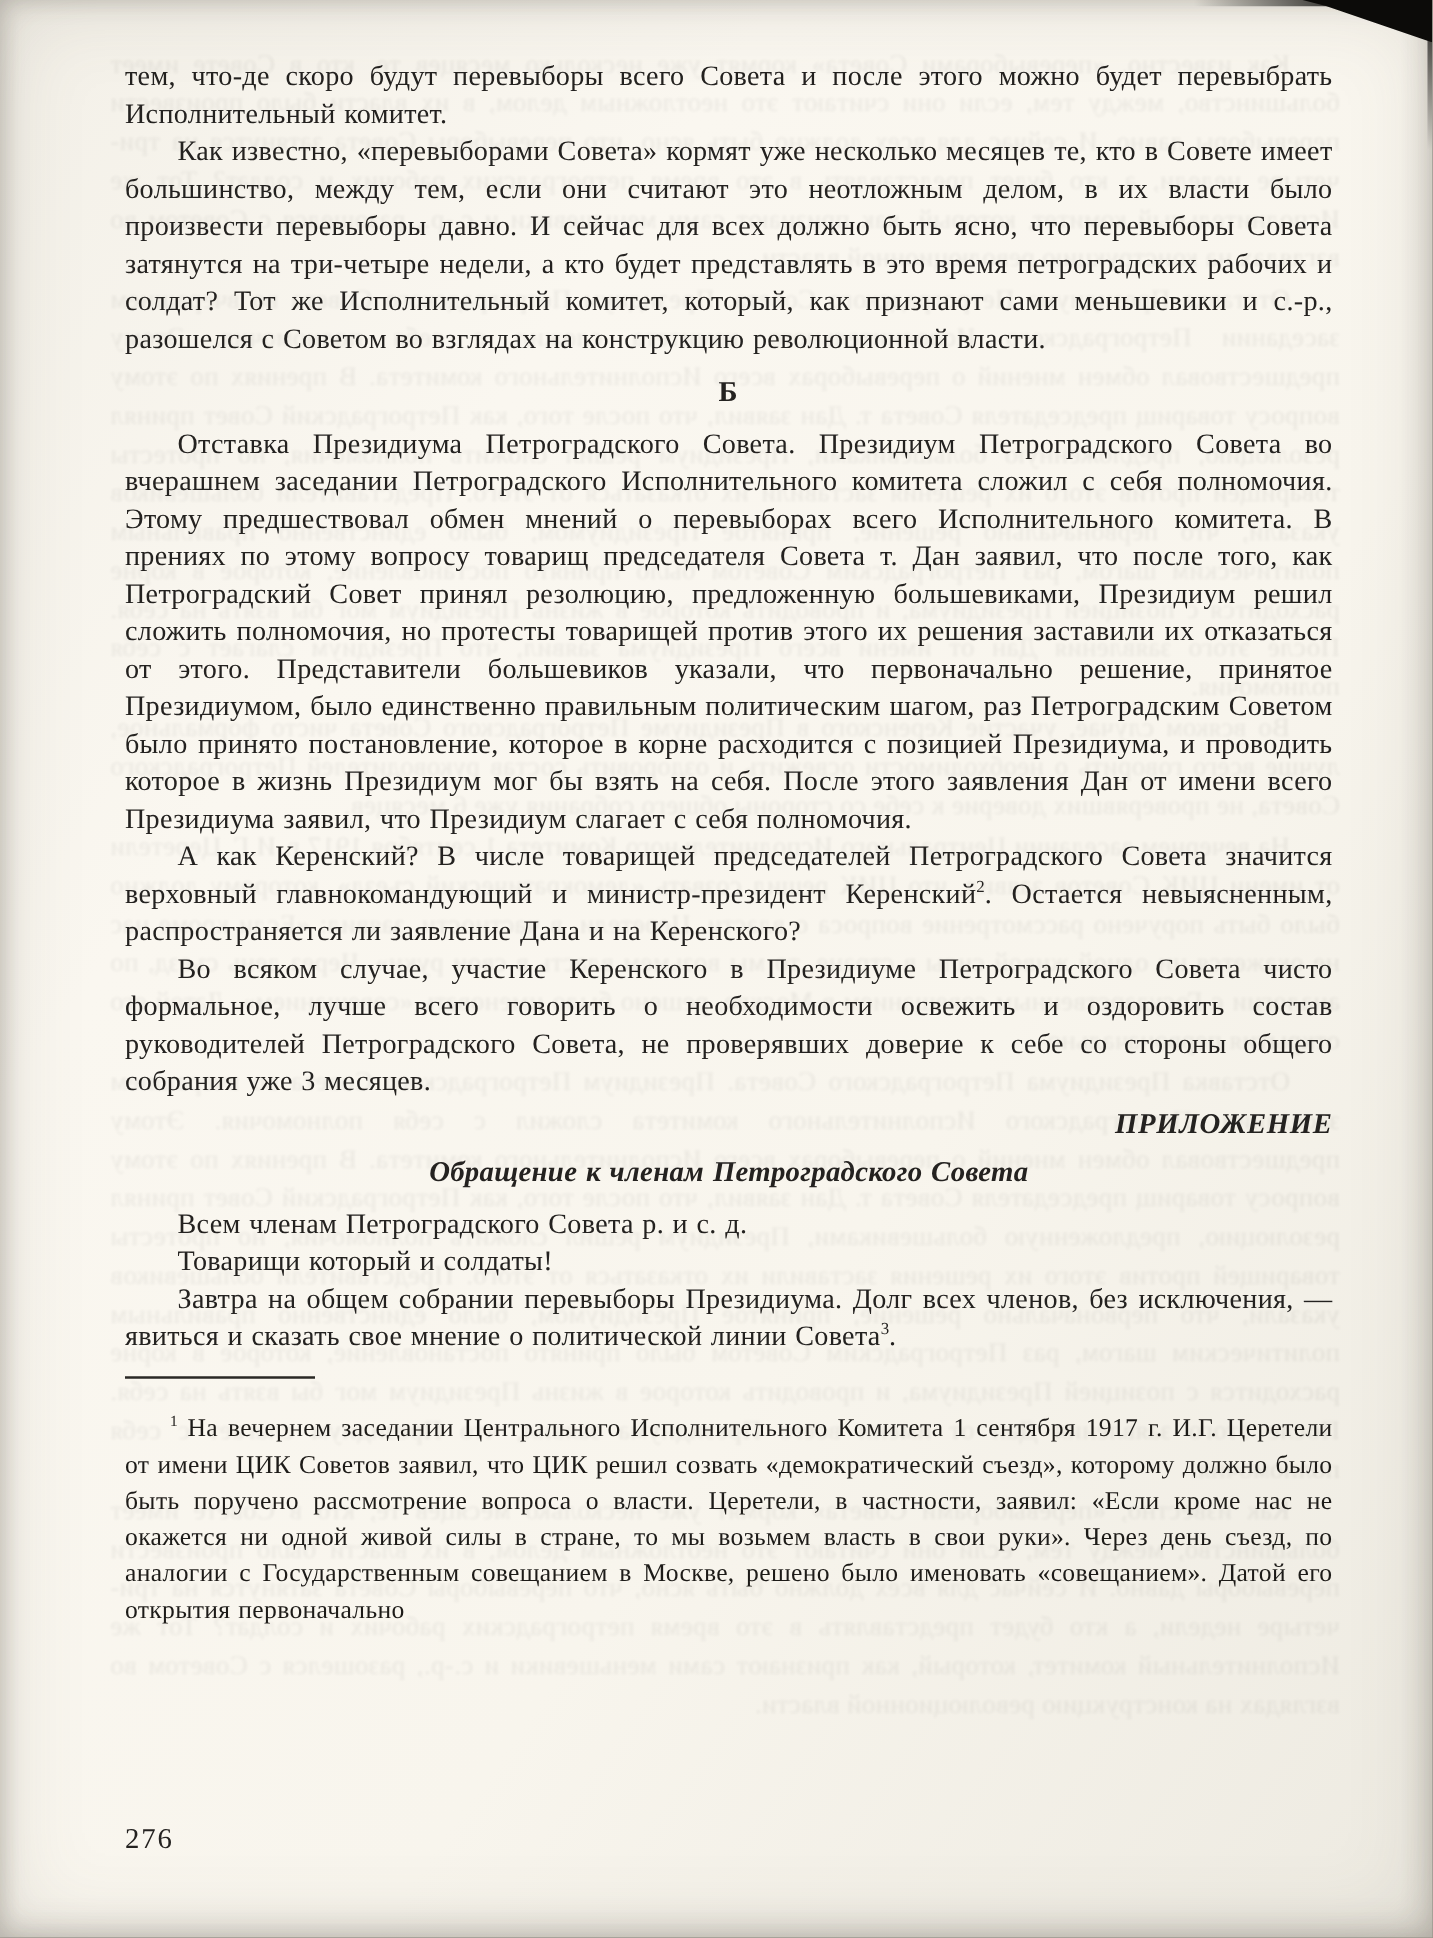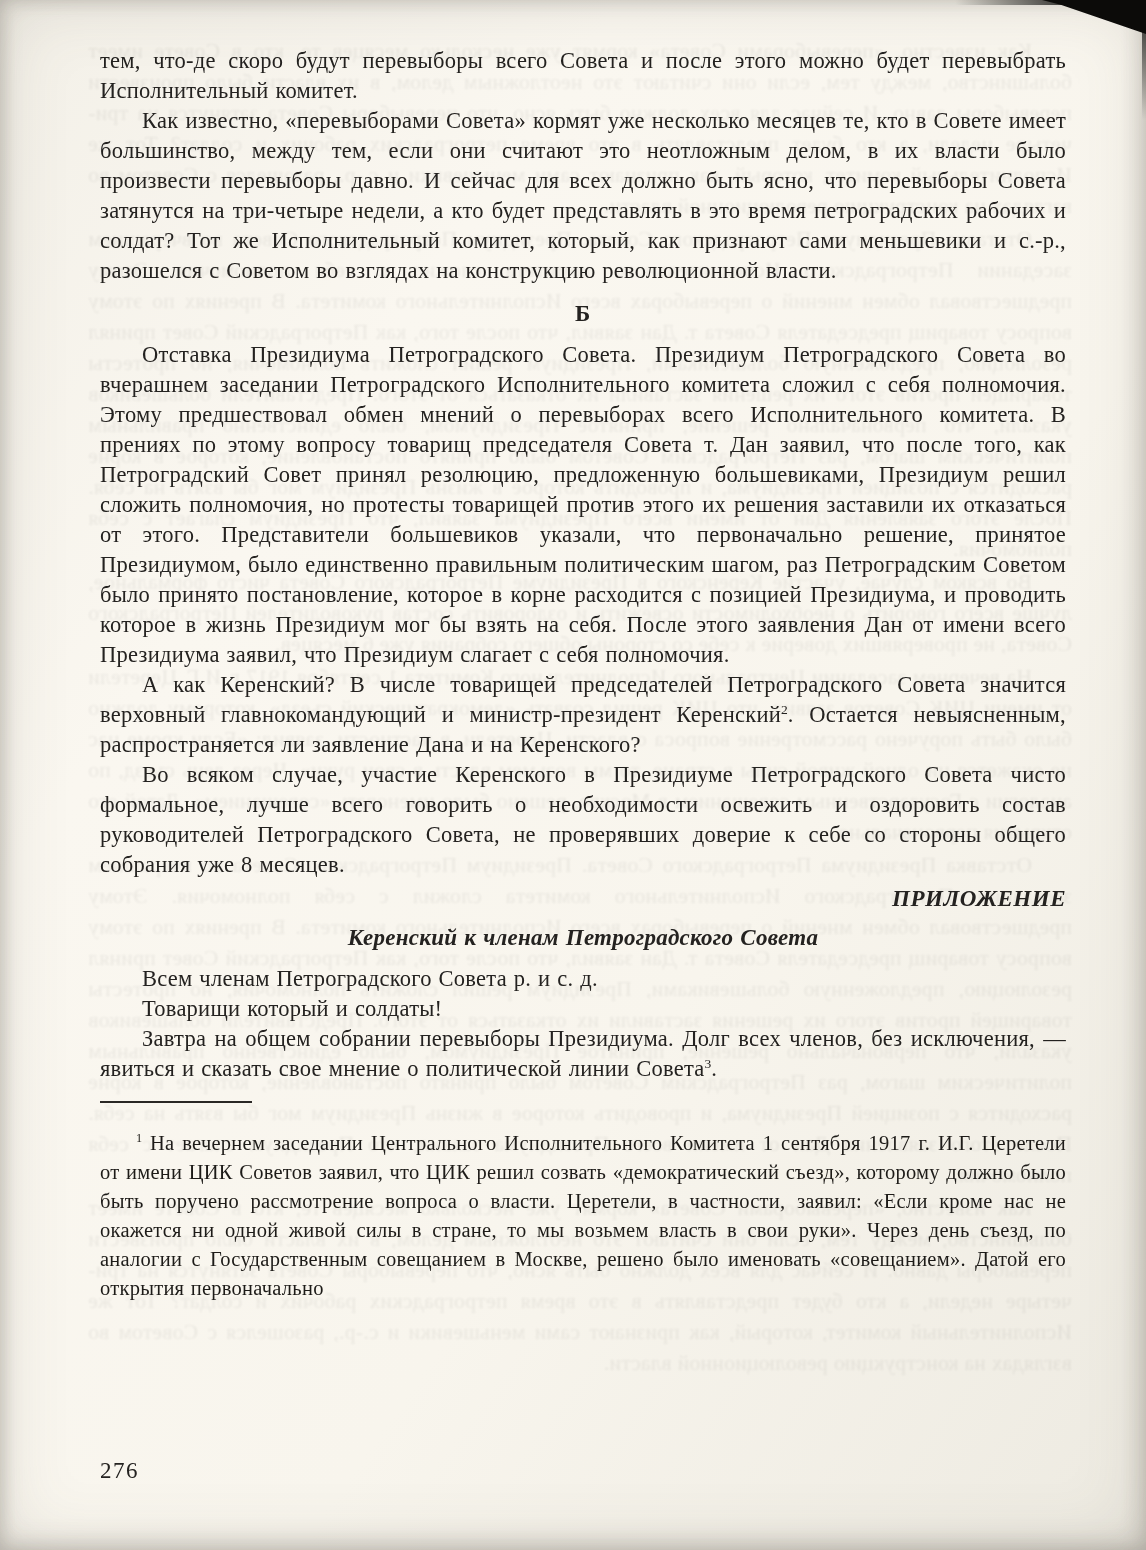--- a/index.html
+++ b/index.html
@@ -105,26 +105,26 @@
     <p class="noindent">тем, что-де скоро будут перевыборы всего Совета и после этого можно будет перевыбрать Исполнительный комитет.</p>
 
     <p>Как известно, «перевыборами Совета» кормят уже несколько месяцев те, кто в Совете имеет большинство, между тем, если они считают это неотложным делом, в их власти было произвести перевыборы давно. И сейчас для всех должно быть ясно, что перевыборы Совета затянутся на три-четыре недели, а кто будет представлять в это время петроградских рабочих и солдат? Тот же Исполнительный комитет, который, как признают сами меньшевики и с.-р., разошелся с Советом во взглядах на конструкцию революционной власти.</p>
 
     <div class="section-letter">Б</div>
 
     <p>Отставка Президиума Петроградского Совета. Президиум Петроградского Совета во вчерашнем заседании Петроградского Исполнительного комитета сложил с себя полномочия. Этому предшествовал обмен мнений о перевыборах всего Исполнительного комитета. В прениях по этому вопросу товарищ председателя Совета т. Дан заявил, что после того, как Петроградский Совет принял резолюцию, предложенную большевиками, Президиум решил сложить полномочия, но протесты товарищей против этого их решения заставили их отказаться от этого. Представители большевиков указали, что первоначально решение, принятое Президиумом, было единственно правильным политическим шагом, раз Петроградским Советом было принято постановление, которое в корне расходится с позицией Президиума, и проводить которое в жизнь Президиум мог бы взять на себя. После этого заявления Дан от имени всего Президиума заявил, что Президиум слагает с себя полномочия.</p>
 
     <p><span>А как Керенский? В числе товарищей председателей Петроградского Совета значится верховный главнокомандующий и министр-президент Керенский</span><sup class="fnref">2</sup><span>. Остается невыясненным, распространяется ли заявление Дана и на Керенского?</span></p>
 
-    <p>Во всяком случае, участие Керенского в Президиуме Петроградского Совета чисто формальное, лучше всего говорить о необходимости освежить и оздоровить состав руководителей Петроградского Совета, не проверявших доверие к себе со стороны общего собрания уже 8 месяцев.</p>
+    <p>Во всяком случае, участие Керенского в Президиуме Петроградского Совета чисто формальное, лучше всего говорить о необходимости освежить и оздоровить состав руководителей Петроградского Совета, не проверявших доверие к себе со стороны общего собрания уже 3 месяцев.</p>
 
 
     <div class="appendix-heading">ПРИЛОЖЕНИЕ</div>
 
-    <div class="appeal-title">Керенский к членам Петроградского Совета</div>
+    <div class="appeal-title">Обращение к членам Петроградского Совета</div>
 
     <p>Всем членам Петроградского Совета р. и с. д.</p>
 
     <p>Товарищи который и солдаты!</p>
 
     <p><span>Завтра на общем собрании перевыборы Президиума. Долг всех членов, без исключения, — явиться и сказать свое мнение о политической линии Совета</span><sup class="fnref">3</sup><span>.</span></p>
 
 
     <div class="footnote-rule"></div>
 

